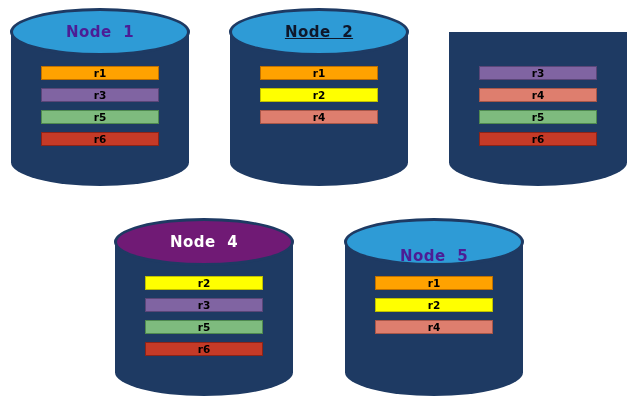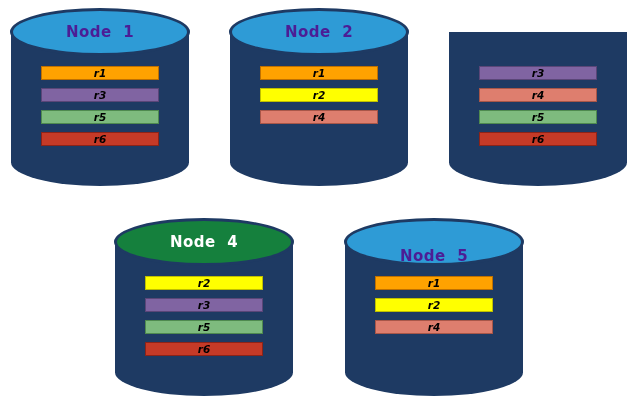--- a/index.html
+++ b/index.html
@@ -56,21 +56,20 @@
 
   .records {
     position: absolute;
     left: 0;
     right: 0;
     top: 58px;
     display: flex;
     flex-direction: column;
     align-items: center;
     gap: 8px;
-    font-style: italic;
   }
 
   .record {
     width: 118px;
     height: 14px;
     border: 1px solid;
     font-size: 10.5px;
     font-weight: bold;
     color: #000000;
     text-align: center;
@@ -90,42 +89,42 @@
         <div class="records">
           <div class="record" style="background: rgb(255, 162, 0); border-color: rgb(191, 112, 0); color: rgb(0, 0, 0);">r1</div>
           <div class="record" style="background: rgb(128, 100, 162); border-color: rgb(90, 70, 120); color: rgb(0, 0, 0);">r3</div>
           <div class="record" style="background: rgb(126, 187, 126); border-color: rgb(79, 138, 79); color: rgb(0, 0, 0);">r5</div>
           <div class="record" style="background: rgb(197, 58, 39); border-color: rgb(140, 35, 24); color: rgb(0, 0, 0);">r6</div>
         </div>
       </div>
       <div class="node">
         <div class="cyl-body" style="background: rgb(30, 58, 99);"></div>
         <div class="cyl-top" style="background: rgb(46, 155, 214); border-color: rgb(30, 58, 99);">
-          <span class="node-label" style="color: #4c1d95;">Node  2</span>
+          <span class="node-label" style="color: #0f172a; text-decoration: underline;">Node  2</span>
         </div>
         <div class="records">
           <div class="record" style="background: rgb(255, 162, 0); border-color: rgb(191, 112, 0); color: rgb(0, 0, 0);">r1</div>
           <div class="record" style="background: rgb(255, 255, 0); border-color: rgb(191, 191, 0); color: rgb(0, 0, 0);">r2</div>
           <div class="record" style="background: rgb(222, 126, 110); border-color: rgb(168, 86, 72); color: rgb(0, 0, 0);">r4</div>
         </div>
       </div>
       <div class="node">
         <div class="cyl-body" style="background: rgb(30, 58, 99);"></div>
         <div class="records">
           <div class="record" style="background: rgb(128, 100, 162); border-color: rgb(90, 70, 120); color: rgb(0, 0, 0);">r3</div>
           <div class="record" style="background: rgb(222, 126, 110); border-color: rgb(168, 86, 72); color: rgb(0, 0, 0);">r4</div>
           <div class="record" style="background: rgb(126, 187, 126); border-color: rgb(79, 138, 79); color: rgb(0, 0, 0);">r5</div>
           <div class="record" style="background: rgb(197, 58, 39); border-color: rgb(140, 35, 24); color: rgb(0, 0, 0);">r6</div>
         </div>
       </div>
     </div>
   <div class="row row-bottom">
       <div class="node">
         <div class="cyl-body" style="background: rgb(30, 58, 99);"></div>
-        <div class="cyl-top" style="background: #15803d; border-color: rgb(30, 58, 99);">
+        <div class="cyl-top" style="background: #701a75; border-color: rgb(30, 58, 99);">
           <span class="node-label" style="color: rgb(255, 255, 255);">Node  4</span>
         </div>
         <div class="records">
           <div class="record" style="background: rgb(255, 255, 0); border-color: rgb(191, 191, 0); color: rgb(0, 0, 0);">r2</div>
           <div class="record" style="background: rgb(128, 100, 162); border-color: rgb(90, 70, 120); color: rgb(0, 0, 0);">r3</div>
           <div class="record" style="background: rgb(126, 187, 126); border-color: rgb(79, 138, 79); color: rgb(0, 0, 0);">r5</div>
           <div class="record" style="background: rgb(197, 58, 39); border-color: rgb(140, 35, 24); color: rgb(0, 0, 0);">r6</div>
         </div>
       </div>
       <div class="node">

